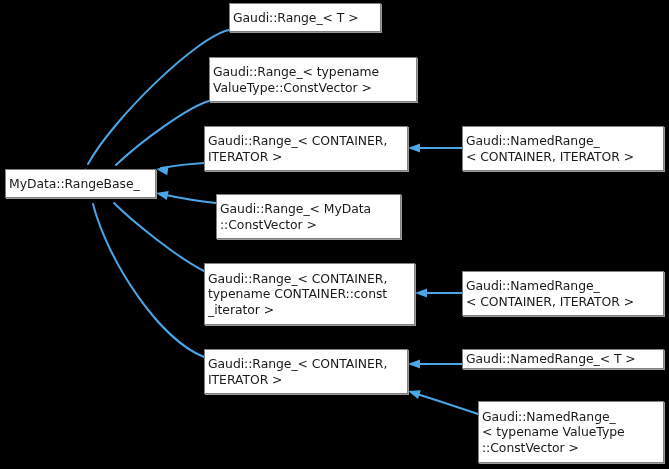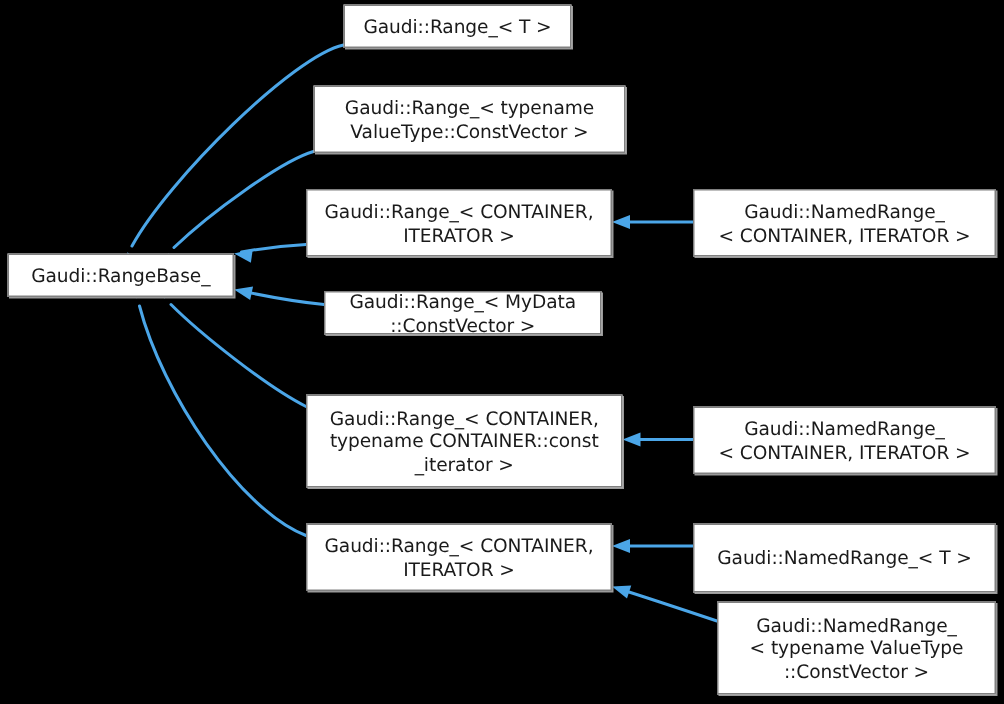--- a/index.html
+++ b/index.html
@@ -25,21 +25,20 @@
   }
   .node {
     position: absolute;
     box-sizing: border-box;
     background: #ffffff;
     border: 1px solid #808080;
     box-shadow: 1px 1px 0 0 #9a9a9a;
     color: #1a1a1a;
     font-size: 12.4px;
     line-height: 15.5px;
-    text-align: center;
     display: flex;
     align-items: center;
     justify-content: center;
     white-space: pre-line;
     letter-spacing: -0.05px;
   }
   .node-label {
     display: block;
     width: 100%;
     padding: 0 3px;
@@ -72,36 +71,36 @@
         <polygon points="110,199 98.26202743230331,193.76740981921952 104.76740981921955,187.2620274323033" fill="#4ba6e8"></polygon>
         <polygon points="91,199 83.27054792887974,188.73279148549838 92.11415553151228,186.19692781198196" fill="#4ba6e8"></polygon>
         <polygon points="408,148 420,143.4 420,152.6" fill="#4ba6e8"></polygon>
         <polygon points="415,293 427,288.4 427,297.6" fill="#4ba6e8"></polygon>
         <polygon points="408,364 420,359.4 420,368.6" fill="#4ba6e8"></polygon>
         <polygon points="408,391 420.83415636966663,390.3333439575417 417.99120002141706,399.0830639074571" fill="#4ba6e8"></polygon>
       </g>
   </svg>
 
   <div id="node-layer">
-      <div class="node" style="left: 5px; top: 169px; width: 151px; height: 29px;"><span class="node-label">Gaudi::RangeBase_</span></div>
+      <div class="node" style="left: 5px; top: 169px; width: 151px; height: 29px;"><span class="node-label">MyData::RangeBase_</span></div>
       <div class="node" style="left: 229px; top: 3px; width: 152px; height: 29px;"><span class="node-label">Gaudi::Range_&lt; T &gt;</span></div>
       <div class="node" style="left: 209px; top: 57px; width: 208px; height: 45px;"><span class="node-label">Gaudi::Range_&lt; typename
 ValueType::ConstVector &gt;</span></div>
       <div class="node" style="left: 204px; top: 126px; width: 204px; height: 45px;"><span class="node-label">Gaudi::Range_&lt; CONTAINER,
 ITERATOR &gt;</span></div>
       <div class="node" style="left: 462px; top: 126px; width: 202px; height: 45px;"><span class="node-label">Gaudi::NamedRange_
 &lt; CONTAINER, ITERATOR &gt;</span></div>
-      <div class="node" style="left: 216px; top: 194px; width: 185px; height: 29px;"><span class="node-label">Gaudi::Range_&lt; MyData
+      <div class="node" style="left: 216px; top: 194px; width: 185px; height: 45px;"><span class="node-label">Gaudi::Range_&lt; MyData
 ::ConstVector &gt;</span></div>
       <div class="node" style="left: 204px; top: 263px; width: 211px; height: 62px;"><span class="node-label">Gaudi::Range_&lt; CONTAINER,
 typename CONTAINER::const
 _iterator &gt;</span></div>
       <div class="node" style="left: 462px; top: 271px; width: 202px; height: 45px;"><span class="node-label">Gaudi::NamedRange_
 &lt; CONTAINER, ITERATOR &gt;</span></div>
       <div class="node" style="left: 204px; top: 349px; width: 204px; height: 45px;"><span class="node-label">Gaudi::Range_&lt; CONTAINER,
 ITERATOR &gt;</span></div>
-      <div class="node" style="left: 462px; top: 349px; width: 202px; height: 46px;"><span class="node-label">Gaudi::NamedRange_&lt; T &gt;</span></div>
+      <div class="node" style="left: 462px; top: 349px; width: 202px; height: 20px;"><span class="node-label">Gaudi::NamedRange_&lt; T &gt;</span></div>
       <div class="node" style="left: 478px; top: 401px; width: 186px; height: 62px;"><span class="node-label">Gaudi::NamedRange_
 &lt; typename ValueType
 ::ConstVector &gt;</span></div>
     </div>
 
 </div>
 
 </body></html>

